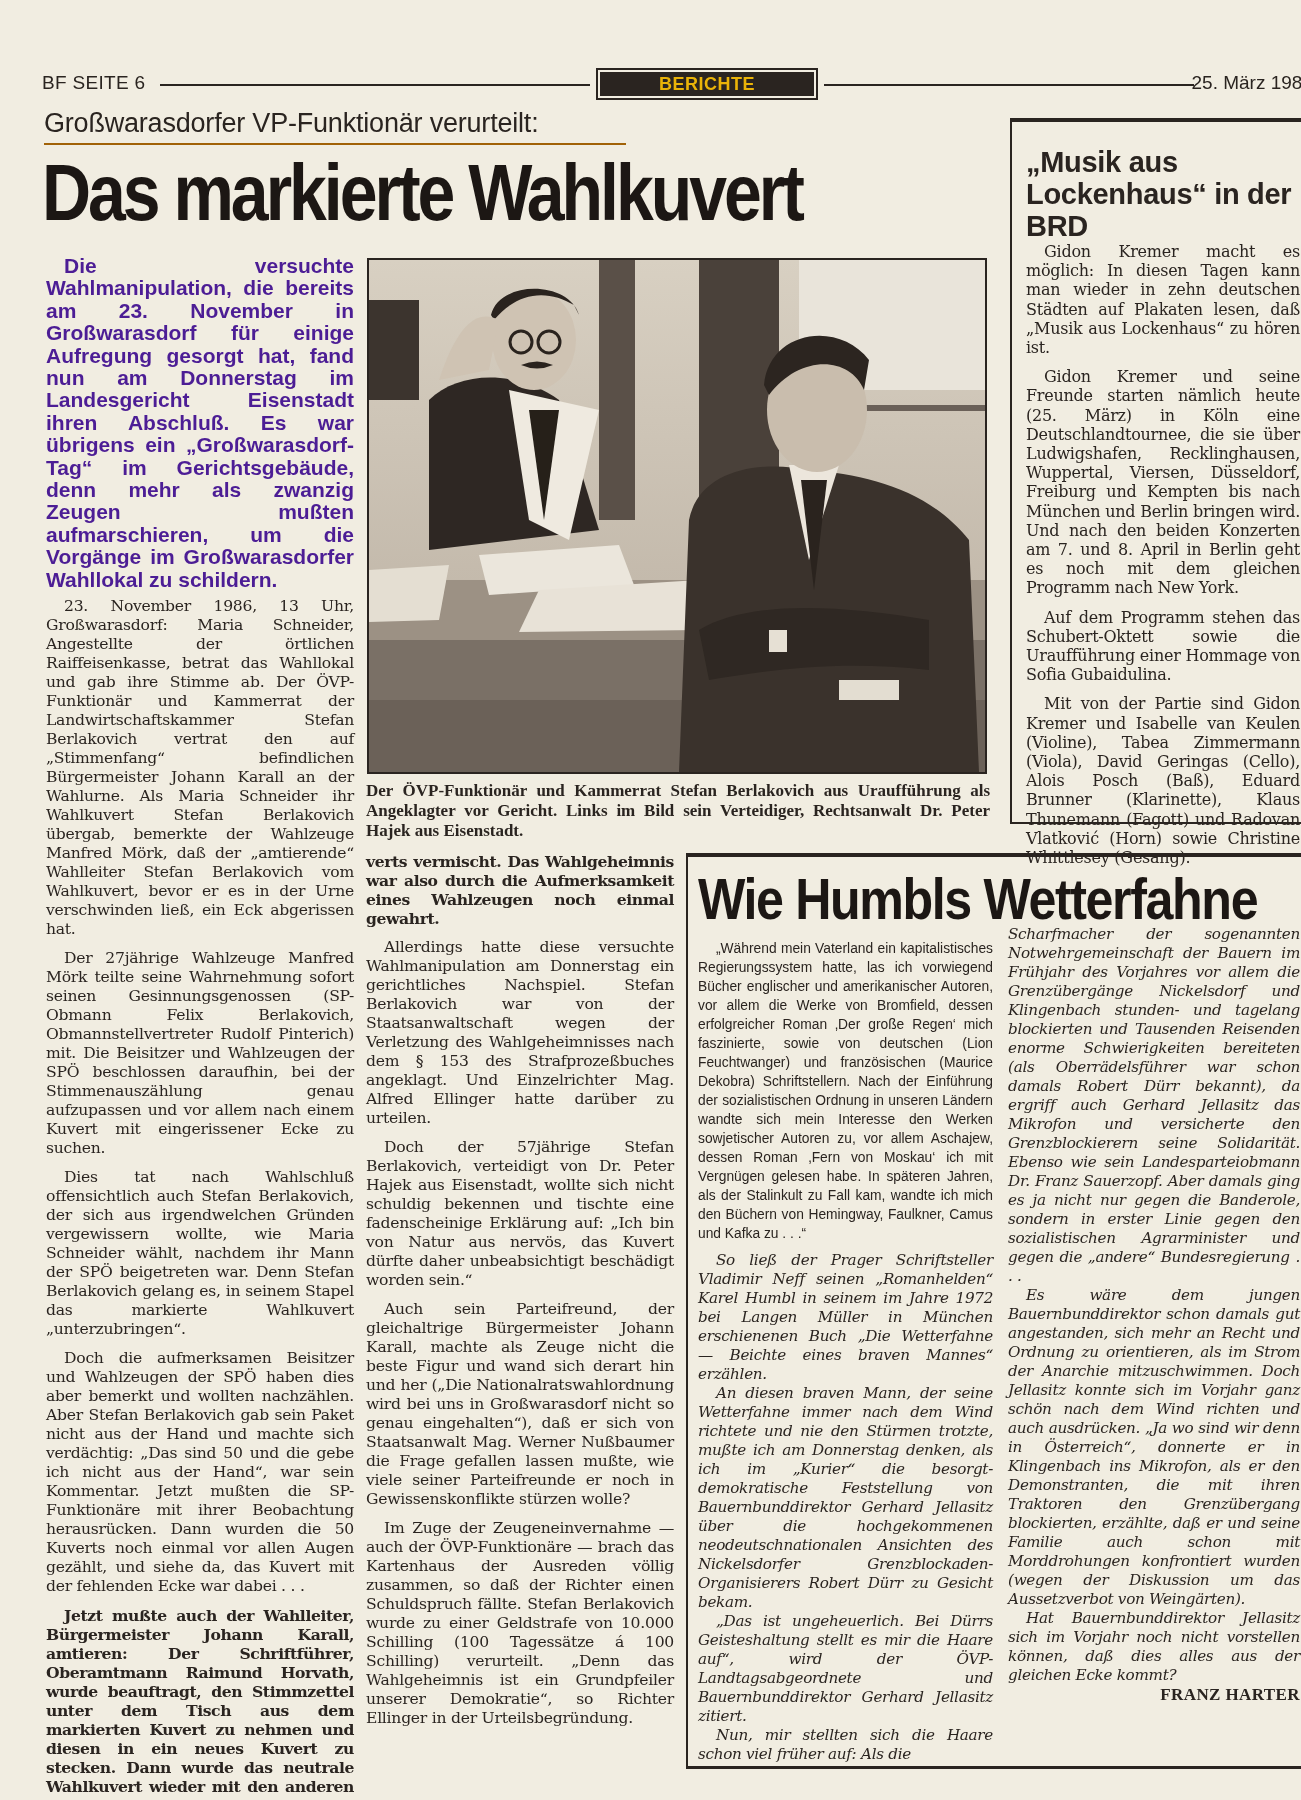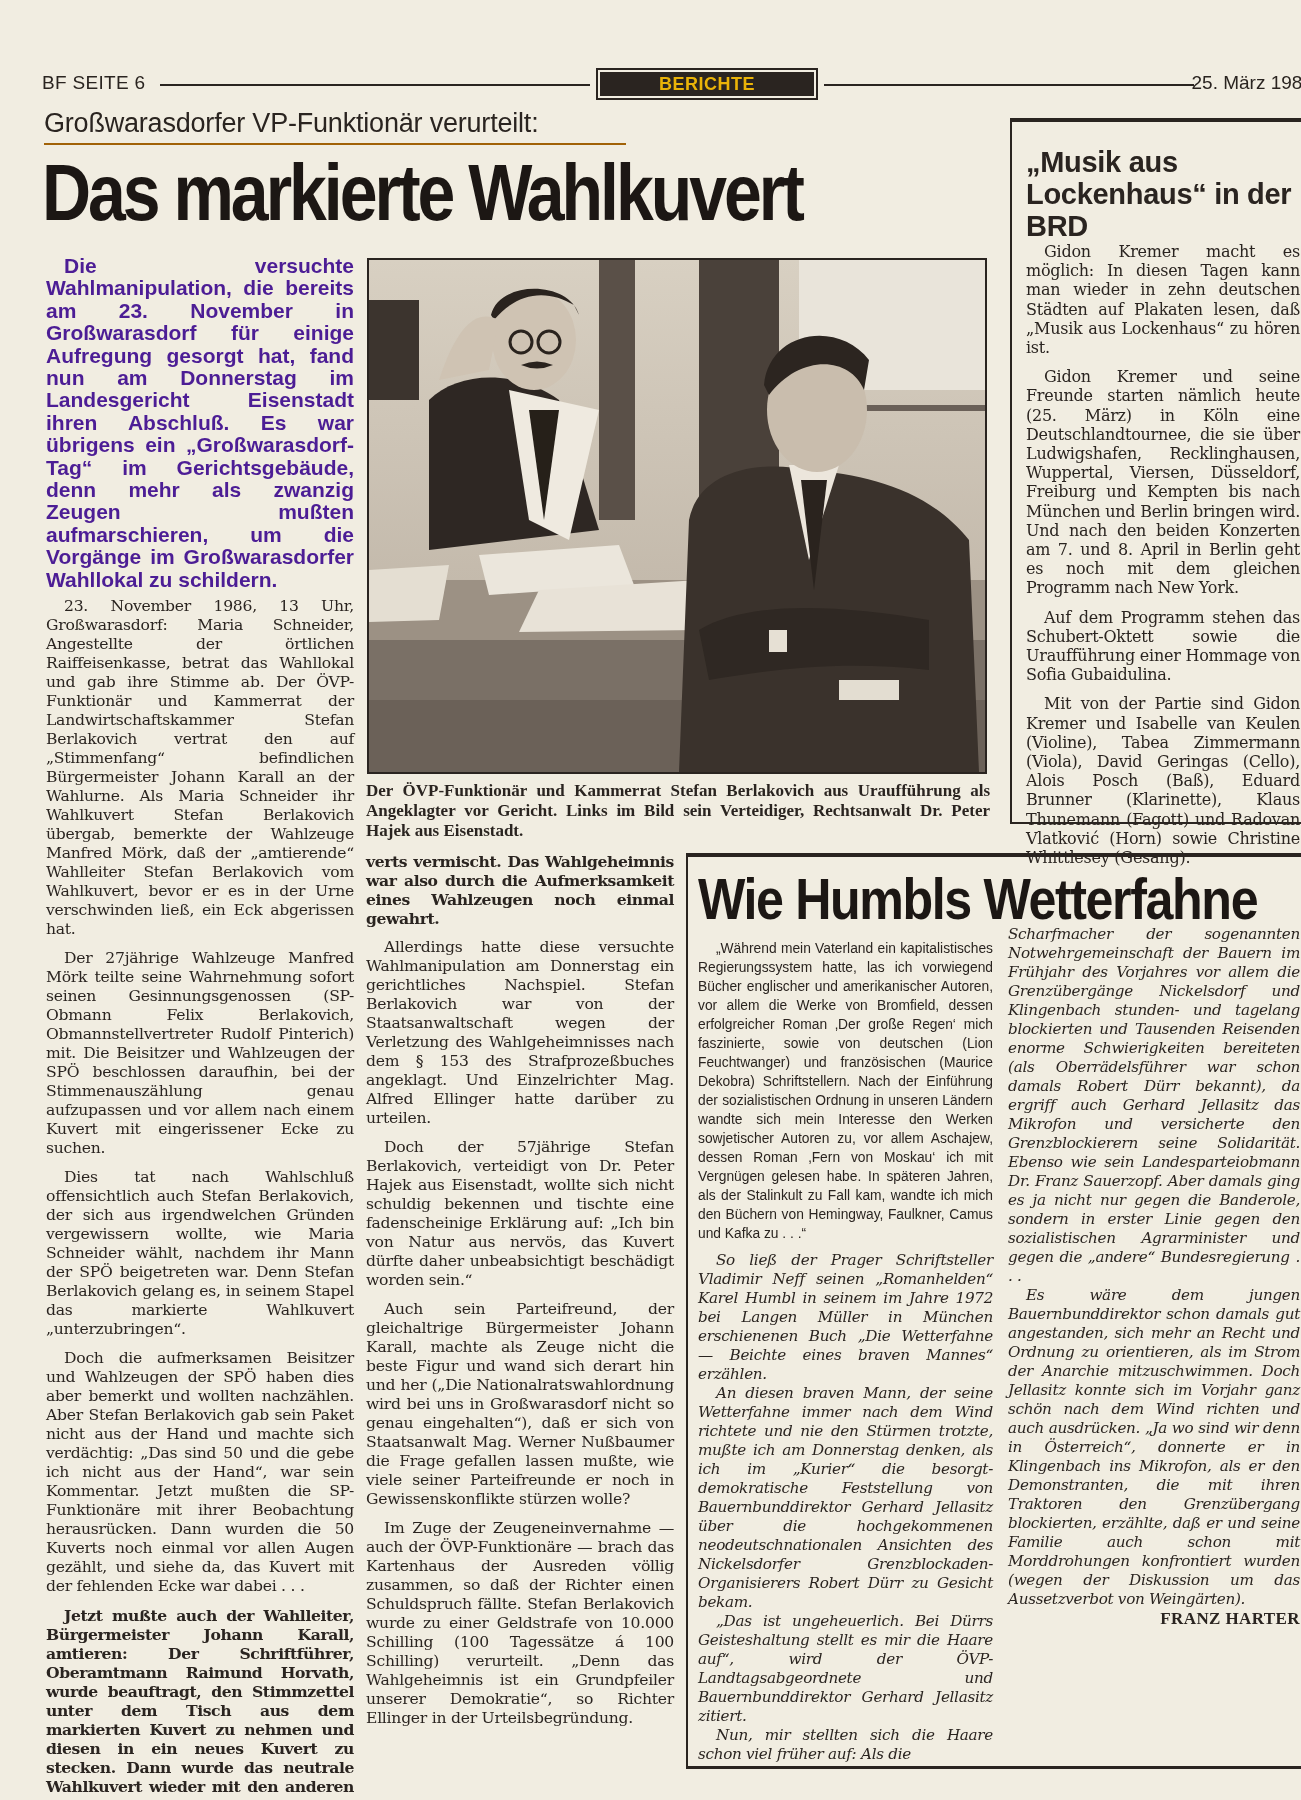--- a/index.html
+++ b/index.html
@@ -210,18 +210,19 @@
     <div class="c1">
       <p class="sans-quote">„Während mein Vaterland ein kapitalistisches Regierungssystem hatte, las ich vorwiegend Bücher englischer und amerikanischer Autoren, vor allem die Werke von Bromfield, dessen erfolgreicher Roman ‚Der große Regen‘ mich faszinierte, sowie von deutschen (Lion Feuchtwanger) und französischen (Maurice Dekobra) Schriftstellern. Nach der Einführung der sozialistischen Ordnung in unseren Ländern wandte sich mein Interesse den Werken sowjetischer Autoren zu, vor allem Aschajew, dessen Roman ‚Fern von Moskau‘ ich mit Vergnügen gelesen habe. In späteren Jahren, als der Stalinkult zu Fall kam, wandte ich mich den Büchern von Hemingway, Faulkner, Camus und Kafka zu . . .“</p>
       <p class="ital">So ließ der Prager Schriftsteller Vladimir Neff seinen „Romanhelden“ Karel Humbl in seinem im Jahre 1972 bei Langen Müller in München erschienenen Buch „Die Wetterfahne — Beichte eines braven Mannes“ erzählen.</p>
       <p class="ital">An diesen braven Mann, der seine Wetterfahne immer nach dem Wind richtete und nie den Stürmen trotzte, mußte ich am Donnerstag denken, als ich im „Kurier“ die besorgt-demokratische Feststellung von Bauernbunddirektor Gerhard Jellasitz über die hochgekommenen neodeutschnationalen Ansichten des Nickelsdorfer Grenzblockaden-Organisierers Robert Dürr zu Gesicht bekam.</p>
       <p class="ital">„Das ist ungeheuerlich. Bei Dürrs Geisteshaltung stellt es mir die Haare auf“, wird der ÖVP-Landtagsabgeordnete und Bauernbunddirektor Gerhard Jellasitz zitiert.</p>
       <p class="ital">Nun, mir stellten sich die Haare schon viel früher auf: Als die</p>
     </div>
     <div class="c2">
       <p class="ital" style="text-indent:0">Scharfmacher der sogenannten Notwehrgemeinschaft der Bauern im Frühjahr des Vorjahres vor allem die Grenzübergänge Nickelsdorf und Klingenbach stunden- und tagelang blockierten und Tausenden Reisenden enorme Schwierigkeiten bereiteten (als Oberrädelsführer war schon damals Robert Dürr bekannt), da ergriff auch Gerhard Jellasitz das Mikrofon und versicherte den Grenzblockierern seine Solidarität. Ebenso wie sein Landesparteiobmann Dr. Franz Sauerzopf. Aber damals ging es ja nicht nur gegen die Banderole, sondern in erster Linie gegen den sozialistischen Agrarminister und gegen die „andere“ Bundesregierung . . .</p>
       <p class="ital">Es wäre dem jungen Bauernbunddirektor schon damals gut angestanden, sich mehr an Recht und Ordnung zu orientieren, als im Strom der Anarchie mitzuschwimmen. Doch Jellasitz konnte sich im Vorjahr ganz schön nach dem Wind richten und auch ausdrücken. „Ja wo sind wir denn in Österreich“, donnerte er in Klingenbach ins Mikrofon, als er den Demonstranten, die mit ihren Traktoren den Grenzübergang blockierten, erzählte, daß er und seine Familie auch schon mit Morddrohungen konfrontiert wurden (wegen der Diskussion um das Aussetzverbot von Weingärten).</p>
+      <p class="ital">Hat Bauernbunddirektor Jellasitz sich im Vorjahr noch nicht vorstellen können, daß dies alles aus der gleichen Ecke kommt?</p>
       <div class="author">FRANZ HARTER</div>
     </div>
   </div>
 
   <div class="edge-shadow"></div>
 </div>
 
 </body></html>

